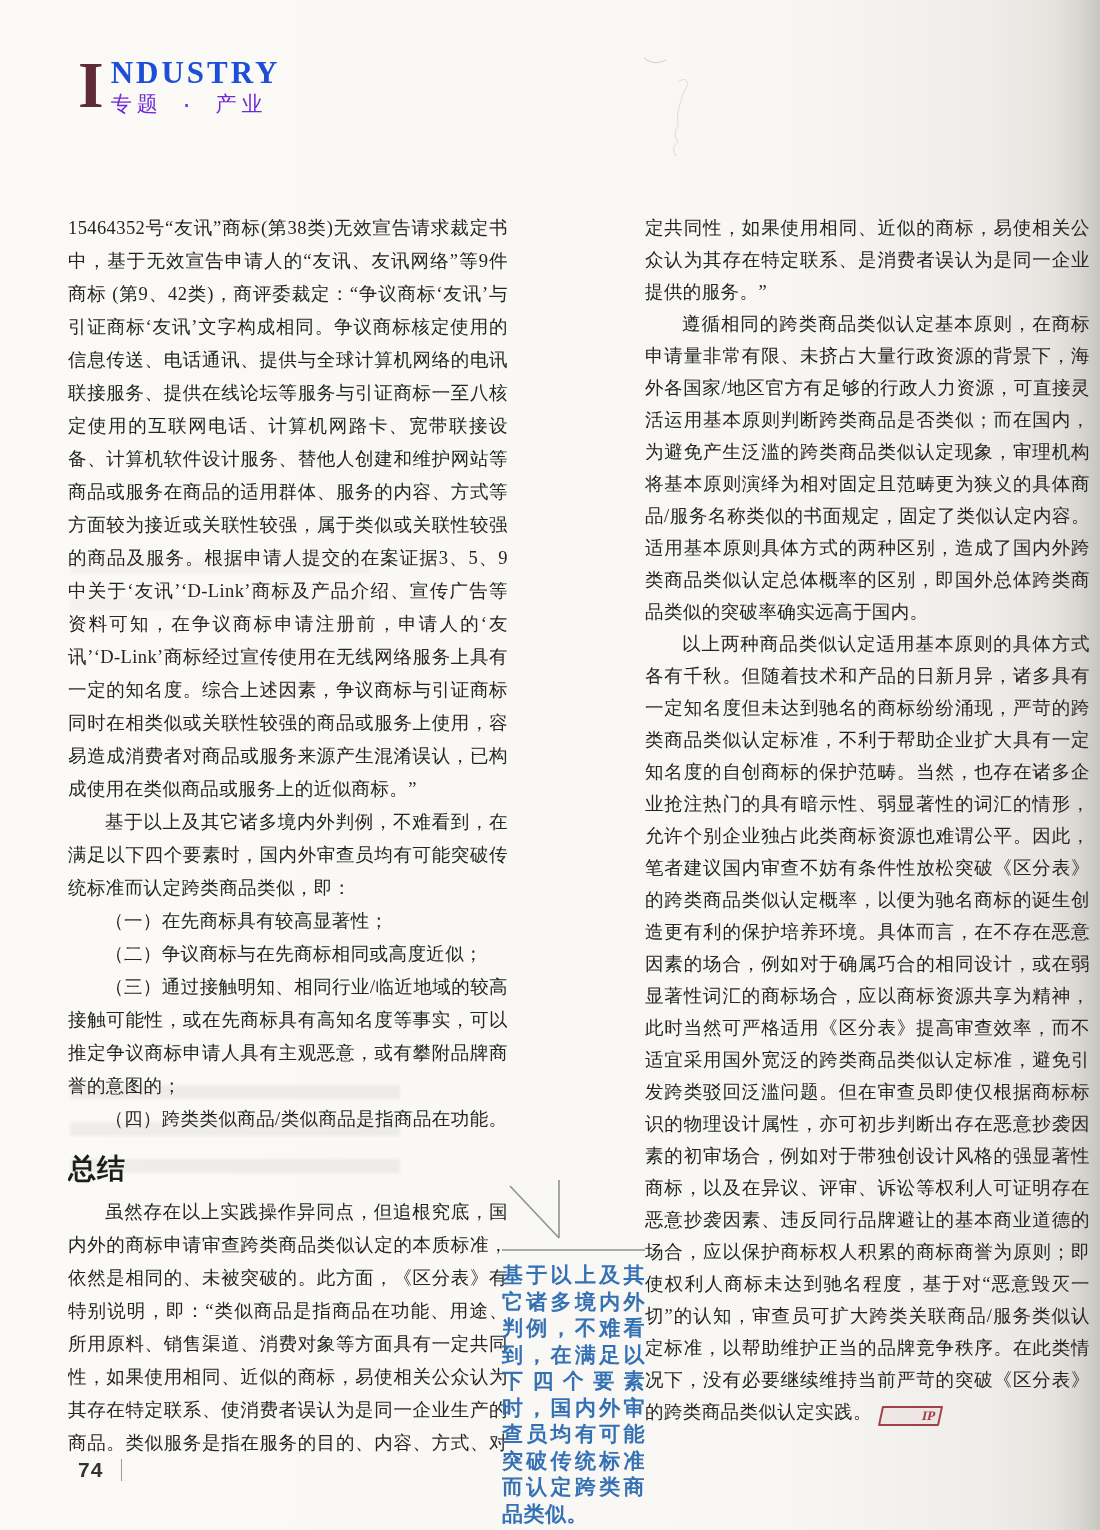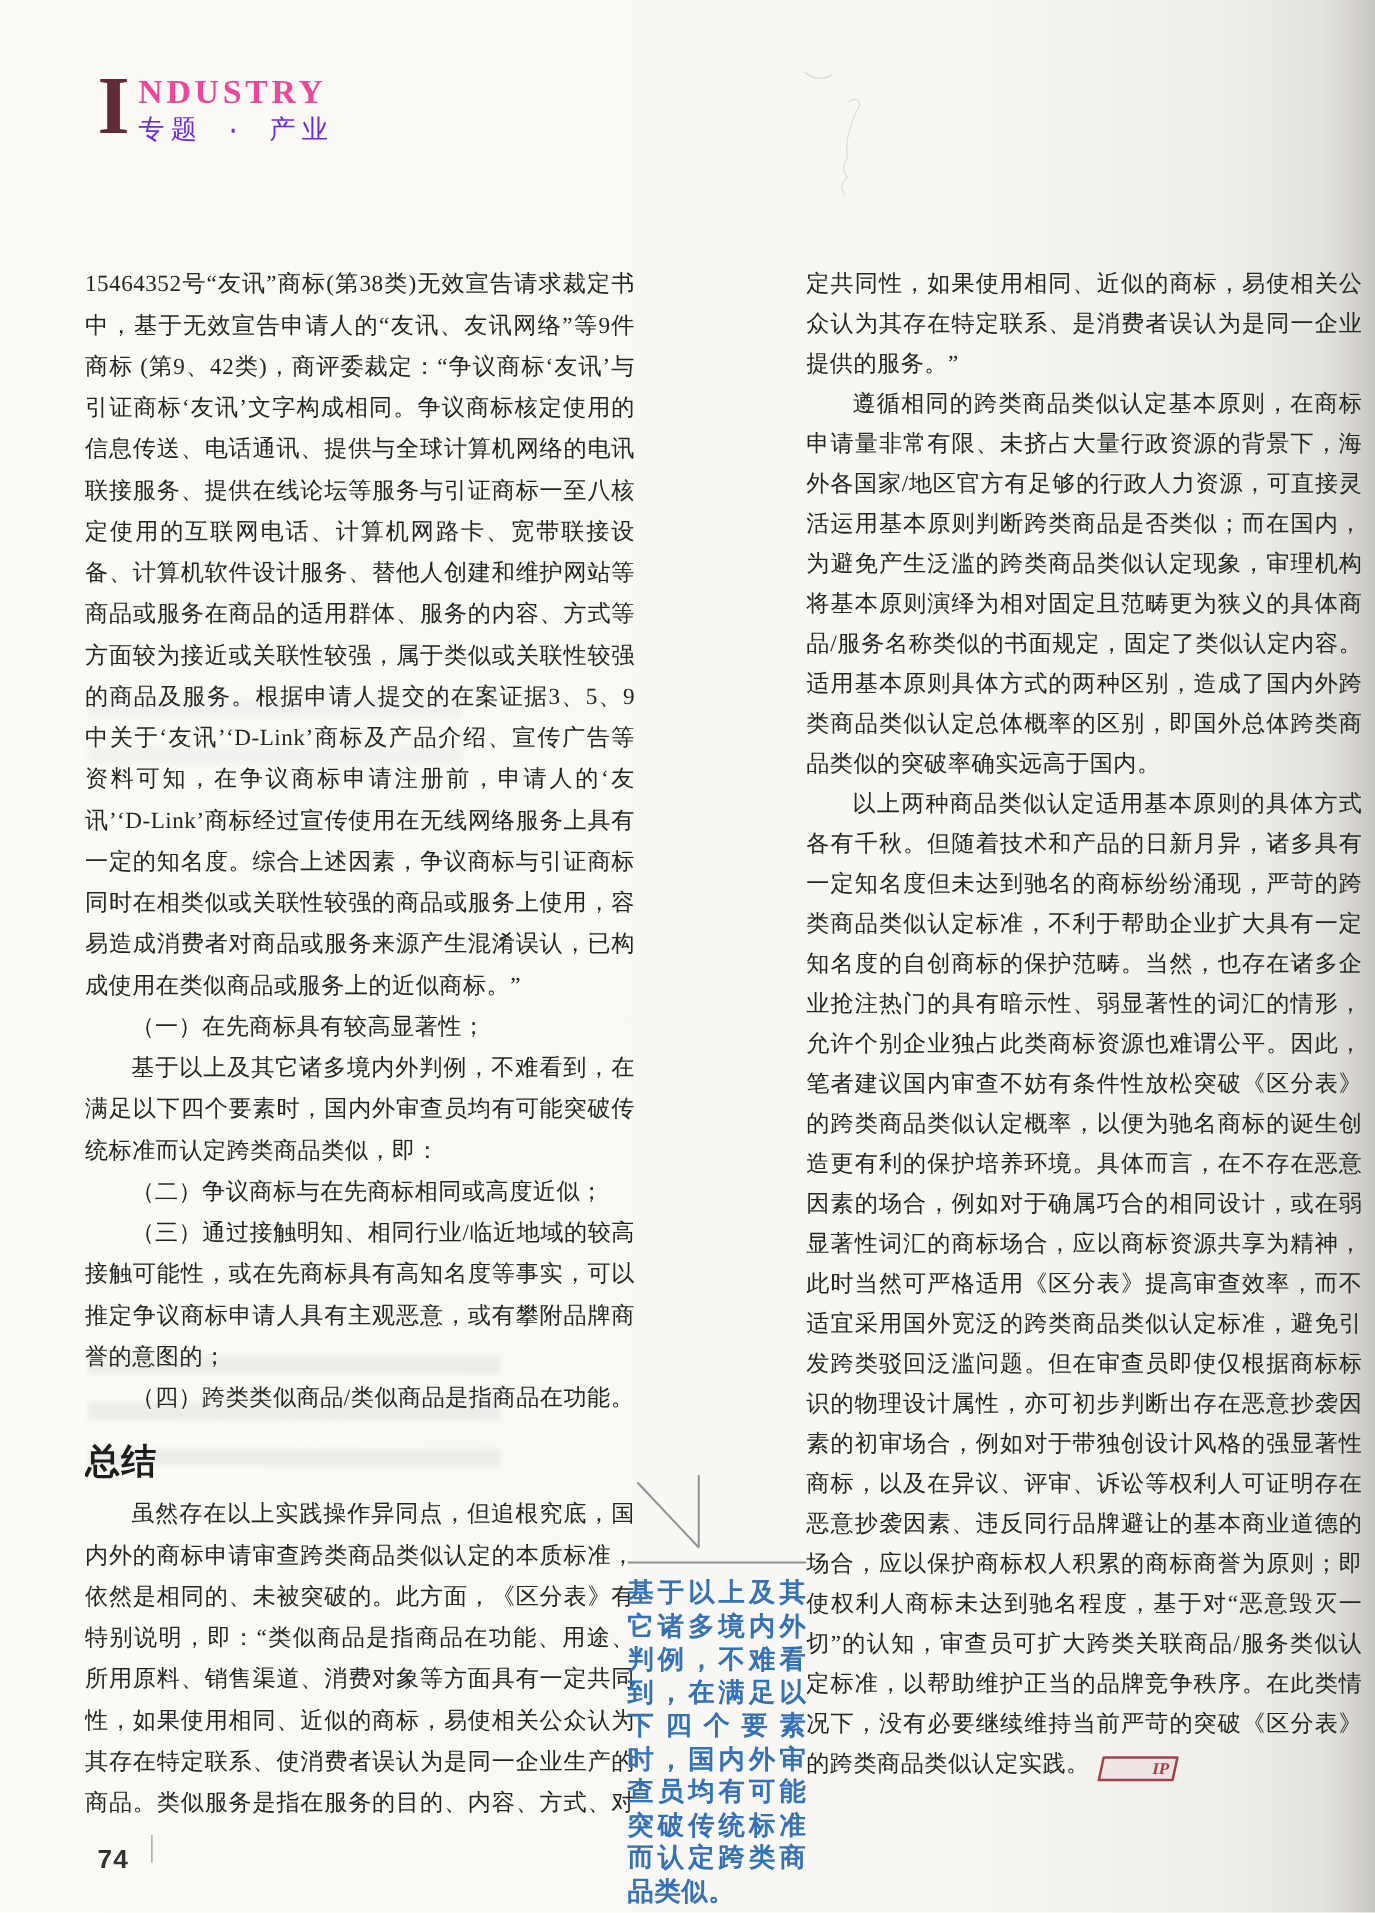--- a/index.html
+++ b/index.html
@@ -12,21 +12,21 @@
   .page{position:absolute;inset:0;}
   
   .masthead{position:absolute;left:78px;top:55px;display:flex;align-items:flex-start;}
   .masthead .big-i{
     font-family:"Liberation Serif","DejaVu Serif",serif;
     font-size:66px;line-height:60px;font-weight:bold;color:#5f2c36;margin-right:7px;
   }
   .masthead .stack{display:flex;flex-direction:column;padding-top:6px;}
   .masthead .word{
     font-family:"Liberation Serif","DejaVu Serif",serif;
-    font-size:27px;font-weight:bold;letter-spacing:3px;color:#ec4899;line-height:24px;
+    font-size:31px;font-weight:bold;letter-spacing:3px;color:#1d4ed8;line-height:24px;
   }
   .masthead .subtitle{
     font-size:21px;color:#6d28d9;letter-spacing:5px;line-height:30px;margin-top:6px;font-family:Liberation Mono, monospace;
   }
   
   .col{
     position:absolute;top:212px;
     font-size:18.5px;line-height:33px;letter-spacing:0.4px;
     text-align:justify;text-justify:inter-character;
     color:#242424;
@@ -56,21 +56,21 @@
     border:2px solid #a24049;border-radius:1px;
     padding:0 3px 1px 3px;
     font-family:"Liberation Serif","DejaVu Serif",serif;
     font-size:13px;font-weight:bold;line-height:15px;color:#a24049;
     background:rgba(162,64,73,0.06);
   }
   
   .footer{position:absolute;left:78px;top:1458px;display:flex;align-items:center;z-index:5;}
   .page-number{
     font-family:"Liberation Sans","DejaVu Sans",sans-serif;
-    font-size:21px;font-weight:bold;color:#333;letter-spacing:1px;margin-top:18px;
+    font-size:21px;font-weight:bold;color:#333;letter-spacing:1px;
   }
   .footer-divider{width:1px;height:22px;background:#9a9a98;margin-left:18px;}
   
   .edge-shadow{position:absolute;top:0;right:0;width:46px;height:100%;
     background:linear-gradient(to right,rgba(0,0,0,0) 0%,rgba(60,55,50,0.10) 100%);pointer-events:none;}
   .ghost{position:absolute;opacity:0.07;filter:blur(1.5px);pointer-events:none;
     background:repeating-linear-gradient(to bottom,#555 0 14px,transparent 14px 37px);}
   .ghost-a{left:70px;top:1085px;width:330px;height:110px;}
   .ghost-b{left:70px;top:560px;width:300px;height:60px;opacity:0.04;}
   .pencil{position:absolute;left:640px;top:40px;opacity:0.35;}
@@ -91,22 +91,22 @@
   <svg class="pencil" width="70" height="130" viewBox="0 0 70 130">
     <path d="M4 18 q10 8 22 2" fill="none" stroke="#9b9b96" stroke-width="1.2"></path>
     <path d="M38 42 q8 -6 10 2 q-6 10 -8 20 q-4 10 -2 22 q-6 8 0 16 q-8 6 -2 14" fill="none" stroke="#a7a7a2" stroke-width="1"></path>
   </svg>
 
   <div class="ghost ghost-a"></div>
   <div class="ghost ghost-b"></div>
 
   <div class="col col-left">
     <p>15464352号“友讯”商标(第38类)无效宣告请求裁定书中，基于无效宣告申请人的“友讯、友讯网络”等9件商标 (第9、42类)，商评委裁定：“争议商标‘友讯’与引证商标‘友讯’文字构成相同。争议商标核定使用的信息传送、电话通讯、提供与全球计算机网络的电讯联接服务、提供在线论坛等服务与引证商标一至八核定使用的互联网电话、计算机网路卡、宽带联接设备、计算机软件设计服务、替他人创建和维护网站等商品或服务在商品的适用群体、服务的内容、方式等方面较为接近或关联性较强，属于类似或关联性较强的商品及服务。根据申请人提交的在案证据3、5、9中关于‘友讯’‘D-Link’商标及产品介绍、宣传广告等资料可知，在争议商标申请注册前，申请人的‘友讯’‘D-Link’商标经过宣传使用在无线网络服务上具有一定的知名度。综合上述因素，争议商标与引证商标同时在相类似或关联性较强的商品或服务上使用，容易造成消费者对商品或服务来源产生混淆误认，已构成使用在类似商品或服务上的近似商标。”</p>
+    <p class="indent">基于以上及其它诸多境内外判例，不难看到，在满足以下四个要素时，国内外审查员均有可能突破传统标准而认定跨类商品类似，即：</p>
     <p class="indent">（一）在先商标具有较高显著性；</p>
-    <p class="indent">基于以上及其它诸多境内外判例，不难看到，在满足以下四个要素时，国内外审查员均有可能突破传统标准而认定跨类商品类似，即：</p>
     <p class="indent">（二）争议商标与在先商标相同或高度近似；</p>
     <p class="indent">（三）通过接触明知、相同行业/临近地域的较高接触可能性，或在先商标具有高知名度等事实，可以推定争议商标申请人具有主观恶意，或有攀附品牌商誉的意图的；</p>
     <p class="indent">（四）跨类类似商品/类似商品是指商品在功能。</p>
     <p class="summary-heading">总结</p>
     <p class="indent">虽然存在以上实践操作异同点，但追根究底，国内外的商标申请审查跨类商品类似认定的本质标准，依然是相同的、未被突破的。此方面，《区分表》有特别说明，即：“类似商品是指商品在功能、用途、所用原料、销售渠道、消费对象等方面具有一定共同性，如果使用相同、近似的商标，易使相关公众认为其存在特定联系、使消费者误认为是同一企业生产的商品。类似服务是指在服务的目的、内容、方式、对象、场所等方面具有一</p>
   </div>
 
   <div class="col col-right">
     <p>定共同性，如果使用相同、近似的商标，易使相关公众认为其存在特定联系、是消费者误认为是同一企业提供的服务。”</p>
     <p class="indent">遵循相同的跨类商品类似认定基本原则，在商标申请量非常有限、未挤占大量行政资源的背景下，海外各国家/地区官方有足够的行政人力资源，可直接灵活运用基本原则判断跨类商品是否类似；而在国内，为避免产生泛滥的跨类商品类似认定现象，审理机构将基本原则演绎为相对固定且范畴更为狭义的具体商品/服务名称类似的书面规定，固定了类似认定内容。适用基本原则具体方式的两种区别，造成了国内外跨类商品类似认定总体概率的区别，即国外总体跨类商品类似的突破率确实远高于国内。</p>

